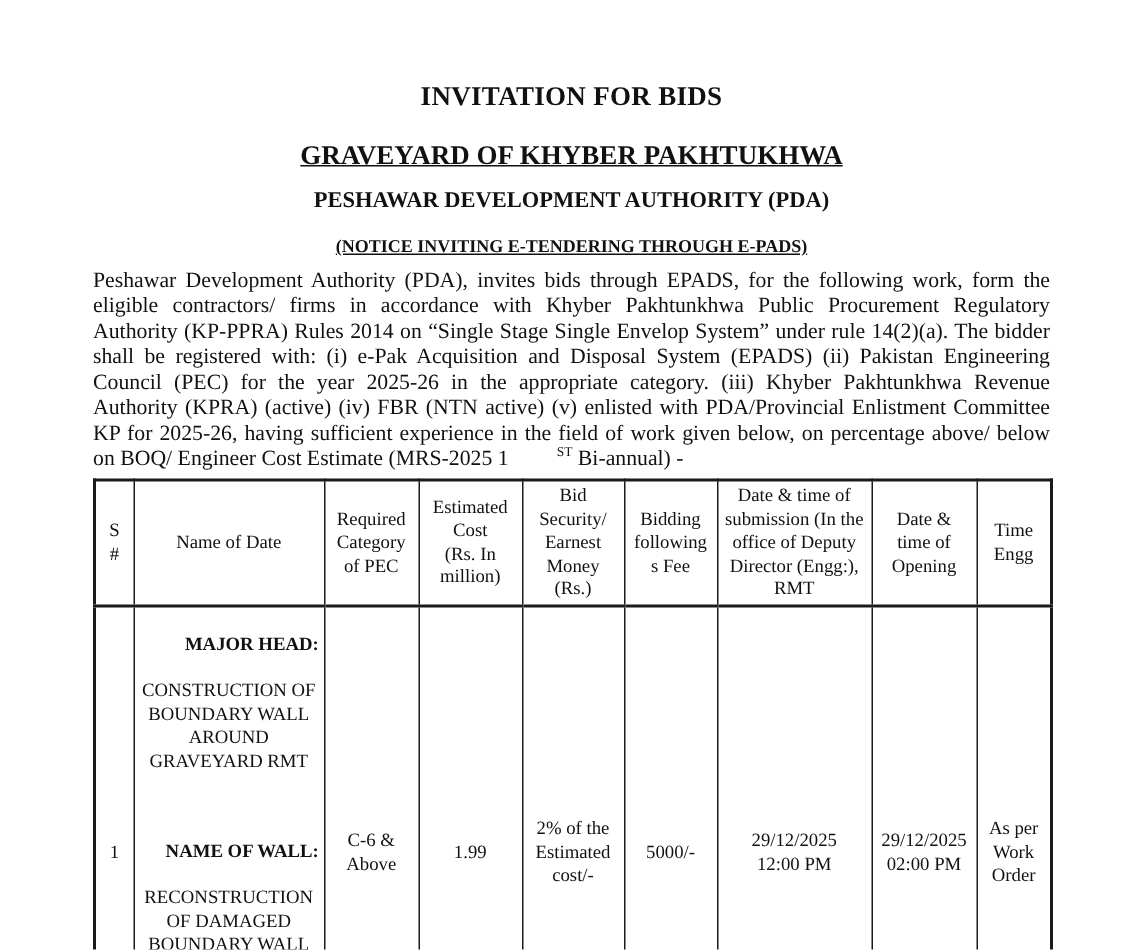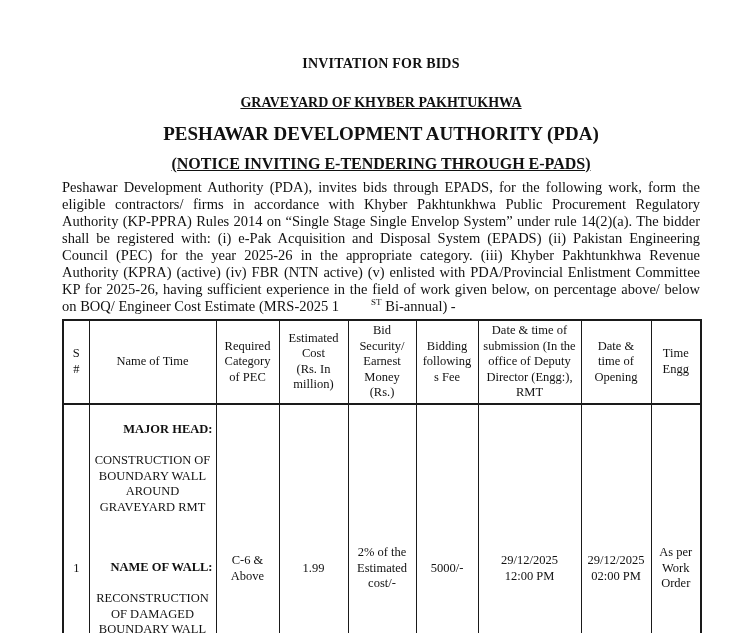--- a/index.html
+++ b/index.html
@@ -15,27 +15,27 @@
     color: #111111;
   }
   .doc {
     box-sizing: border-box;
     width: 751px;
     padding: 55px 51px 0 62px;
   }
   .heading {
     text-align: center;
     font-weight: bold;
-    font-size: 14px;
+    font-size: 18px;
     line-height: 18px;
   }
   .h-title    { margin: 0 0 21px 0; letter-spacing: 0.2px; }
   .h-gov      { margin: 0 0 13px 0; text-decoration: underline; }
-  .h-auth     { margin: 0 0 12px 0; font-size: 19px; }
-  .h-notice   { margin: 0 0 6px 0;  font-size: 16px; text-decoration: underline; }
+  .h-auth     { margin: 0 0 12px 0; font-size: 15px; }
+  .h-notice   { margin: 0 0 6px 0;  font-size: 12px; text-decoration: underline; }
   .intro {
     margin: 0;
     font-size: 14.5px;
     line-height: 17px;
     text-align: justify;
   }
   .intro sup {
     font-size: 9px;
     line-height: 0;
     margin-left: 32px;
@@ -108,21 +108,21 @@
       <col class="c-sec">
         <col class="c-fee">
         <col class="c-sub">
         <col class="c-open">
         <col class="c-limit">
     </colgroup>
     <thead>
       <tr>
         <th>S
 #</th>
-        <th>Name of Time</th>
+        <th>Name of Date</th>
         <th>Required
 Category
 of PEC</th>
         <th>Estimated
 Cost
 (Rs. In
 million)</th>
         <th>Bid
 Security/
 Earnest

